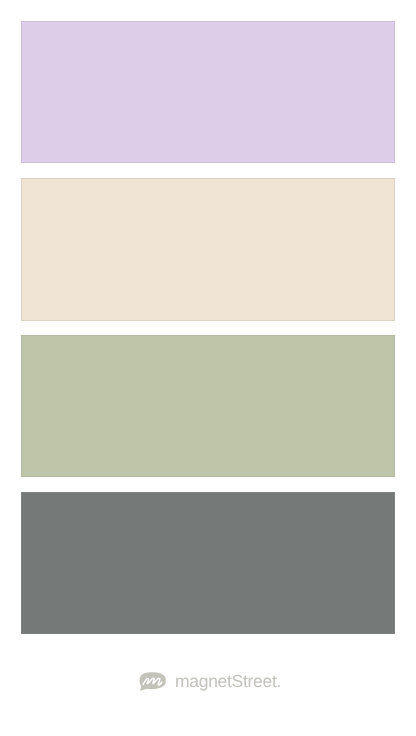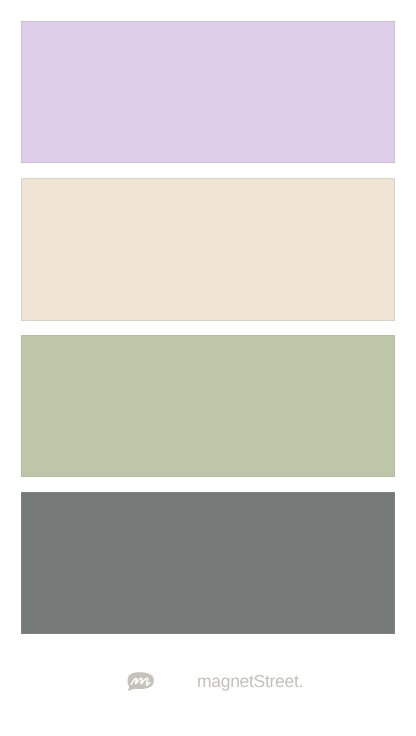--- a/index.html
+++ b/index.html
@@ -12,21 +12,21 @@
     overflow:hidden;
   }
   .palette{position:absolute;left:0;top:0;width:416px;height:736px;}
   .swatch{position:absolute;left:21px;width:374px;height:142px;
           box-shadow:inset 0 0 0 1px rgba(160,160,160,0.26);}
   #s0{top:21px;}
   #s1{top:178px;height:143px;}
   #s2{top:334.7px;}
   #s3{top:491.5px;}
 
-  .brand{position:absolute;left:126px;top:671px;display:flex;align-items:flex-start;gap:34px;}
+  .brand{position:absolute;left:138px;top:671px;display:flex;align-items:flex-start;}
   .brand-mark{width:29px;height:20px;display:block;}
   .brand-text{font-size:17.5px;letter-spacing:-0.3px;color:#c3c2bc;
               line-height:20px;white-space:nowrap;margin-left:8px;}
 </style>
 </head>
 <body>
 
 <div class="palette">
   <div class="swatch" id="s0" style="background: rgb(222, 205, 232);"></div>
   <div class="swatch" id="s1" style="background: rgb(240, 228, 212);"></div>

